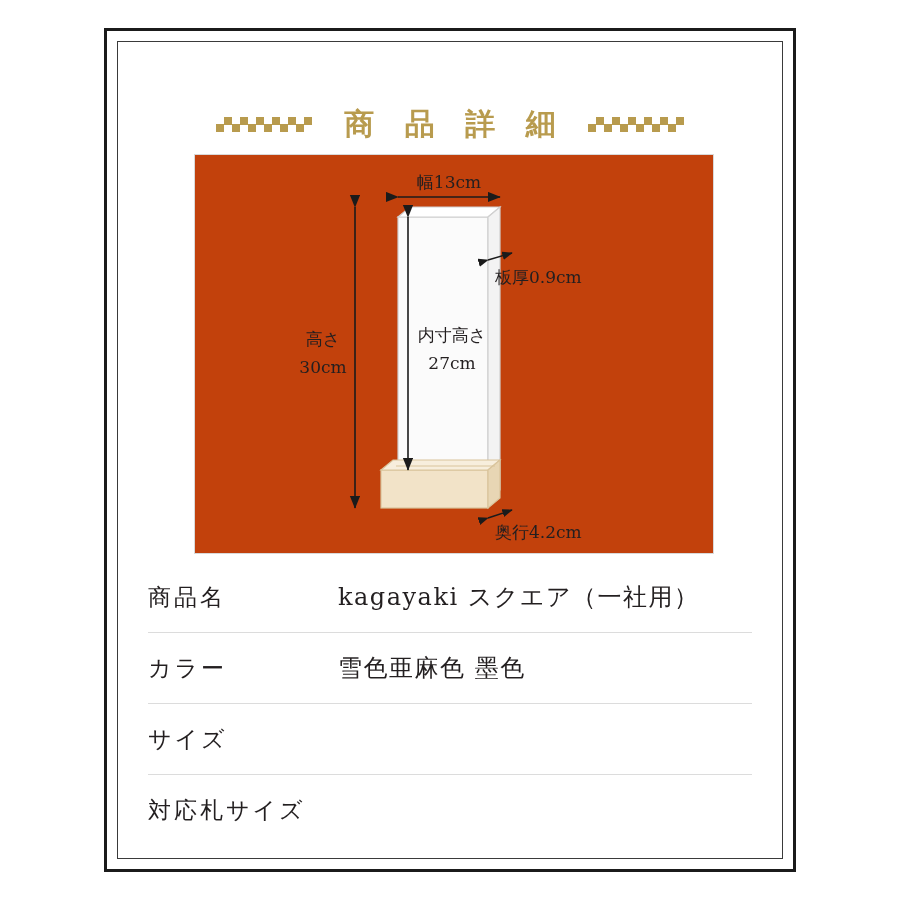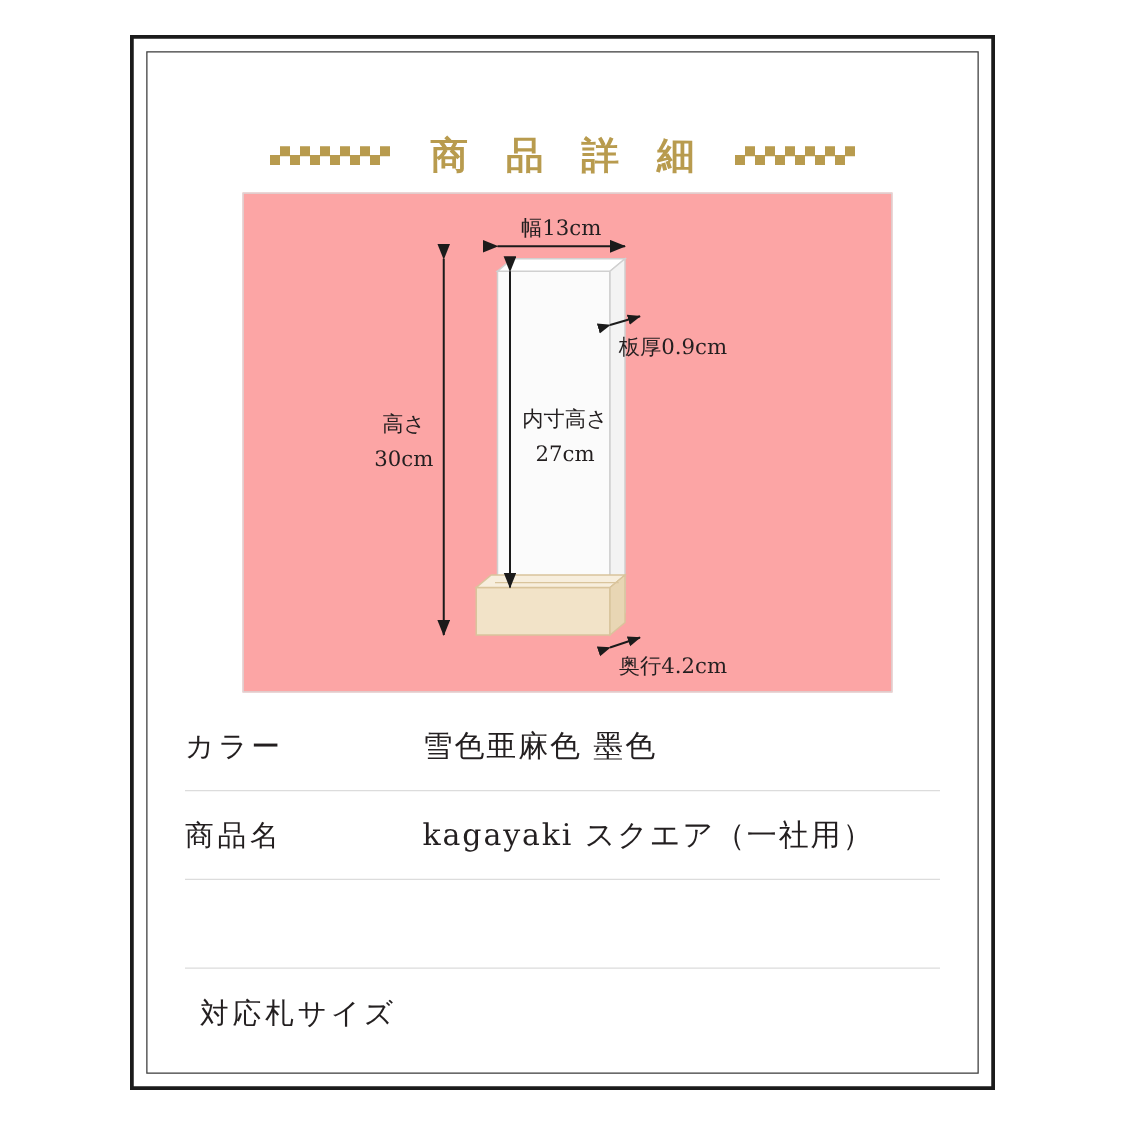--- a/index.html
+++ b/index.html
@@ -73,42 +73,41 @@
 
   
   .image-area {
     position: absolute;
     left: 76px;
     top: 112px;
     width: 520px;
     height: 400px;
     border: 1px solid #d9d9d9;
     box-sizing: border-box;
-    background: #fca5a5;
+    background: #c2410c;
   }
   .image-area svg {
     display: block;
   }
 
   
   .spec-table {
     position: absolute;
     left: 30px;
     right: 30px;
     top: 520px;
   }
   .spec-row {
     display: flex;
     align-items: center;
     height: 70px;
     border-bottom: 1px solid #dcdcdc;
   }
   .spec-row:last-child {
     border-bottom: none;
-    margin-left: 12px;
   }
   .spec-label {
     width: 190px;
     flex: none;
     font-family: "DejaVu Serif", "Liberation Serif", serif;
     font-size: 23px;
     letter-spacing: 3px;
     color: #231f20;
     white-space: nowrap;
   }
@@ -213,28 +212,29 @@
           <text x="128" y="190" font-family="DejaVu Serif, serif" font-size="17" fill="#231f20" text-anchor="middle">高さ</text>
           <text x="128" y="218" font-family="DejaVu Serif, serif" font-size="17" fill="#231f20" text-anchor="middle">30cm</text>
 
           <line x1="293" y1="363" x2="317" y2="355" stroke="#1b1b1b" stroke-width="1.5" marker-start="url(#ahs)" marker-end="url(#ahs)"></line>
           <text x="300" y="383" font-family="DejaVu Serif, serif" font-size="17" fill="#231f20" text-anchor="start">奥行4.2cm</text>
         </svg>
       </div>
 
       <div class="spec-table">
         <div class="spec-row">
+          <div class="spec-label">商品名</div>
+          <div class="spec-value">kagayaki スクエア（一社用）</div>
+        </div>
+        <div class="spec-row">
           <div class="spec-label">カラー</div>
           <div class="spec-value">雪色亜麻色 墨色</div>
         </div>
         <div class="spec-row">
-          <div class="spec-label">商品名</div>
-          <div class="spec-value">kagayaki スクエア（一社用）</div>
-        </div>
-        <div class="spec-row">
+          <div class="spec-label">サイズ</div>
         </div>
         <div class="spec-row wide">
           <div class="spec-label">対応札サイズ</div>
         </div>
       </div>
 
     </div>
   </div>
 </div>
 

